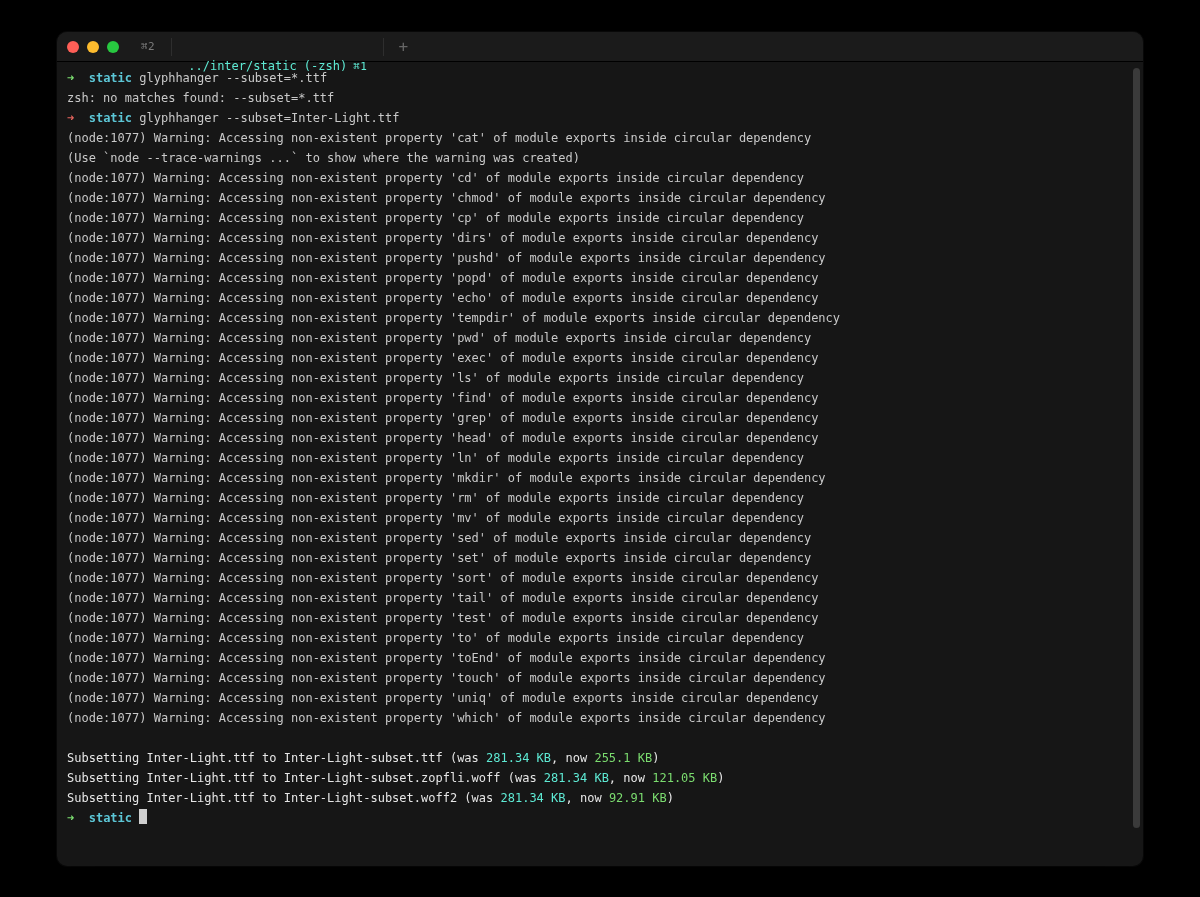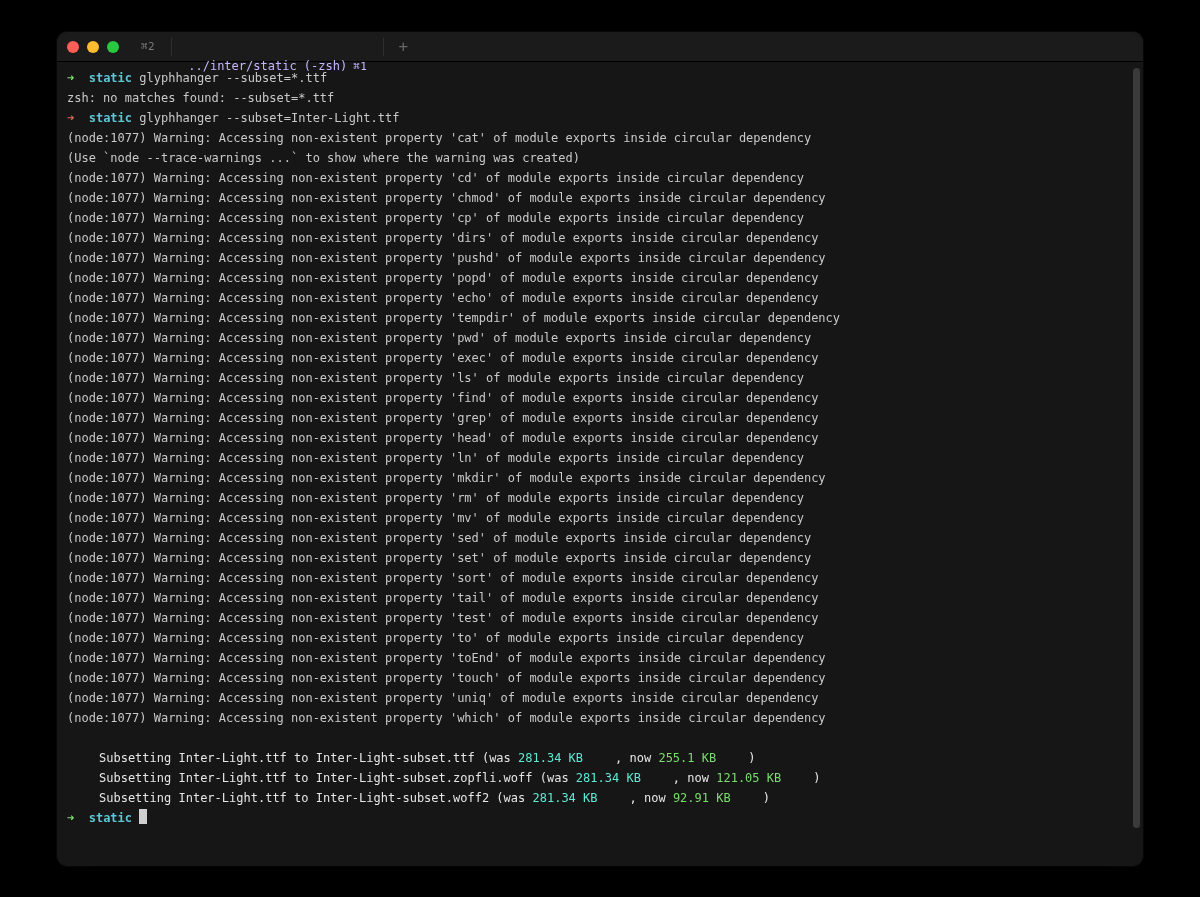--- a/index.html
+++ b/index.html
@@ -41,21 +41,21 @@
   .dot.yellow { background: #febc2e; }
   .dot.green { background: #28c840; }
   .tab-seg {
     display: flex;
     align-items: center;
     gap: 6px;
     padding: 0 8px;
     height: 22px;
     color: #7a7a7a;
   }
-  .tab-seg.active { color: #c4b5fd; margin-top: 39px; }
+  .tab-seg.active { color: #5eead4; margin-top: 39px; }
   .kbd { font-size: 11px; letter-spacing: .5px; }
   .tab-plus { color: #666; font-size: 16px; padding: 0 6px; line-height: 1; }
   .divider { width:1px; height:18px; background:#2e2e2e; }
 
   .term-wrap { position: relative; flex: 1; display: flex; }
   .term {
     flex: 1;
     padding: 6px 10px 10px 10px;
     overflow: hidden;
     font-size: 12px;
@@ -77,21 +77,21 @@
     top: 0;
     height: 96%;
     background: #3a3a3a;
     border-radius: 4px;
   }
 
   .arrow-green { color: #7bdc6f; }
   .arrow-red { color: #e2635c; }
   .cwd { color: #5cc6d6; font-weight: 600; }
   .dim { color: #c9c9c9; }
-  .white { color: #e6e6e6; margin-left: 32px; }
+  .white { color: #e6e6e6; }
   .red { color: #5eead4; }
   .green { color: #7bdc6f; }
   .cursor {
     display: inline-block;
     width: 8px;
     height: 15px;
     background: #cfcfcf;
     vertical-align: -2px;
   }
   .line { display: block; }

